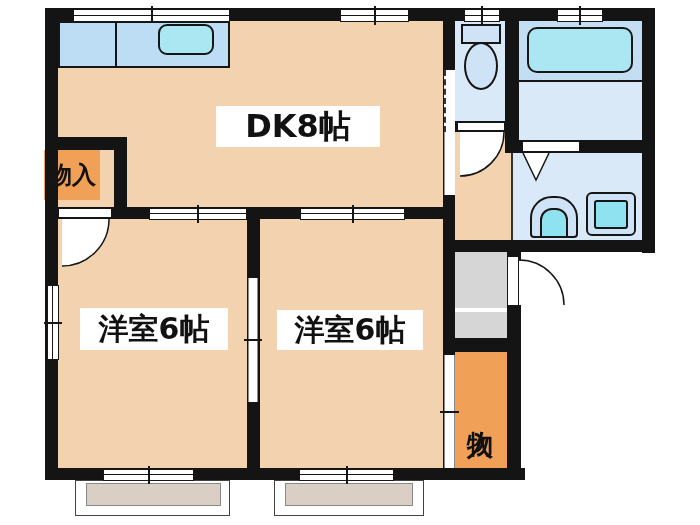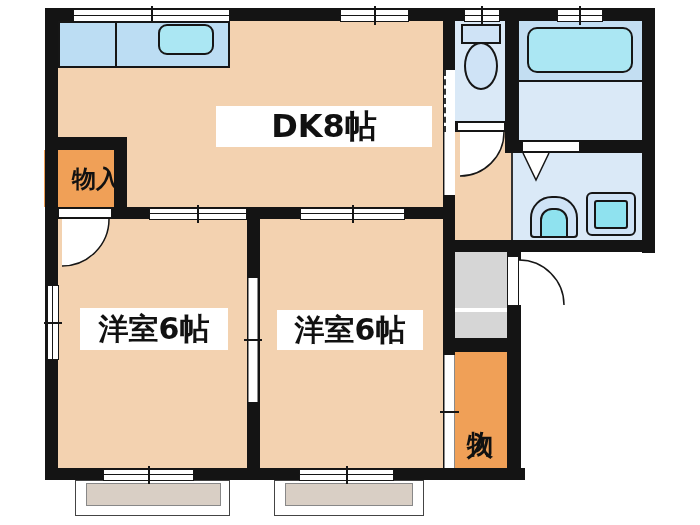--- a/index.html
+++ b/index.html
@@ -42,21 +42,21 @@
   <div class="fill room" style="left:455px;top:132px;width:57px;height:108px;"></div>
   <div class="fill room" style="left:58px;top:219px;width:189px;height:249px;"></div>
   <div class="fill room" style="left:260px;top:219px;width:183px;height:249px;"></div>
   <div class="fill wet" style="left:455px;top:21px;width:50px;height:100px;"></div>
   <div class="bath" style="left:517px;top:19px;width:123px;height:119px;">
     <div class="deck" style="height:59px;"></div>
     <div class="bfloor"></div>
   </div>
   <div class="fill wet" style="left:513px;top:153px;width:129px;height:87px;"></div>
   <div class="fill" style="left:511px;top:153px;width:2px;height:87px;background:#333;"></div>
-  <div class="fill closet" style="left:44px;top:150px;width:56px;height:57px;padding-left:24px;">
+  <div class="fill closet" style="left:44px;top:150px;width:56px;height:50px;">
     <div class="plate" style="position:static;width:100%;height:100%;background:transparent;font-size:24px;">物入</div>
   </div>
   <div class="fill closet" style="left:455px;top:352px;width:52px;height:116px;display:flex;align-items:center;justify-content:center;">
     <span class="vtext" style="font-size:26px;">物入</span>
   </div>
   <div class="fill entry" style="left:455px;top:252px;width:52px;height:56px;"></div>
   <div class="fill" style="left:455px;top:308px;width:52px;height:4px;background:#fff;"></div>
   <div class="fill entry" style="left:455px;top:312px;width:52px;height:26px;"></div>
 
   <div class="wall" style="left:45px;top:8px;width:610px;height:13px;"></div>
@@ -139,17 +139,17 @@
   <svg class="overlay" width="700" height="525" viewBox="0 0 700 525">
     <path d="M62 219 L109 219 A47 47 0 0 1 62 266 Z" fill="#ffffff"></path>
     <path d="M109 219 A47 47 0 0 1 62 266" fill="none" stroke="#161616" stroke-width="1.5"></path>
     <path d="M460 132 L504 132 A44 44 0 0 1 460 176 Z" fill="#ffffff"></path>
     <path d="M504 132 A44 44 0 0 1 460 176" fill="none" stroke="#161616" stroke-width="1.5"></path>
     <path d="M519 305 L519 260 A45 45 0 0 1 564 305 Z" fill="#ffffff"></path>
     <path d="M519 260 A45 45 0 0 1 564 305" fill="none" stroke="#161616" stroke-width="1.5"></path>
     <path d="M523 153 L536 180 L549 153" fill="#ffffff" stroke="#161616" stroke-width="1.5"></path>
   </svg>
 
-  <div class="plate" style="left:216px;top:106px;width:216px;height:41px;font-size:32px;">DK8帖</div>
+  <div class="plate" style="left:216px;top:106px;width:164px;height:41px;font-size:32px;">DK8帖</div>
   <div class="plate" style="left:80px;top:308px;width:148px;height:42px;font-size:30px;">洋室6帖</div>
   <div class="plate" style="left:277px;top:310px;width:146px;height:40px;font-size:30px;">洋室6帖</div>
 
 </div>
 
 </body></html>

